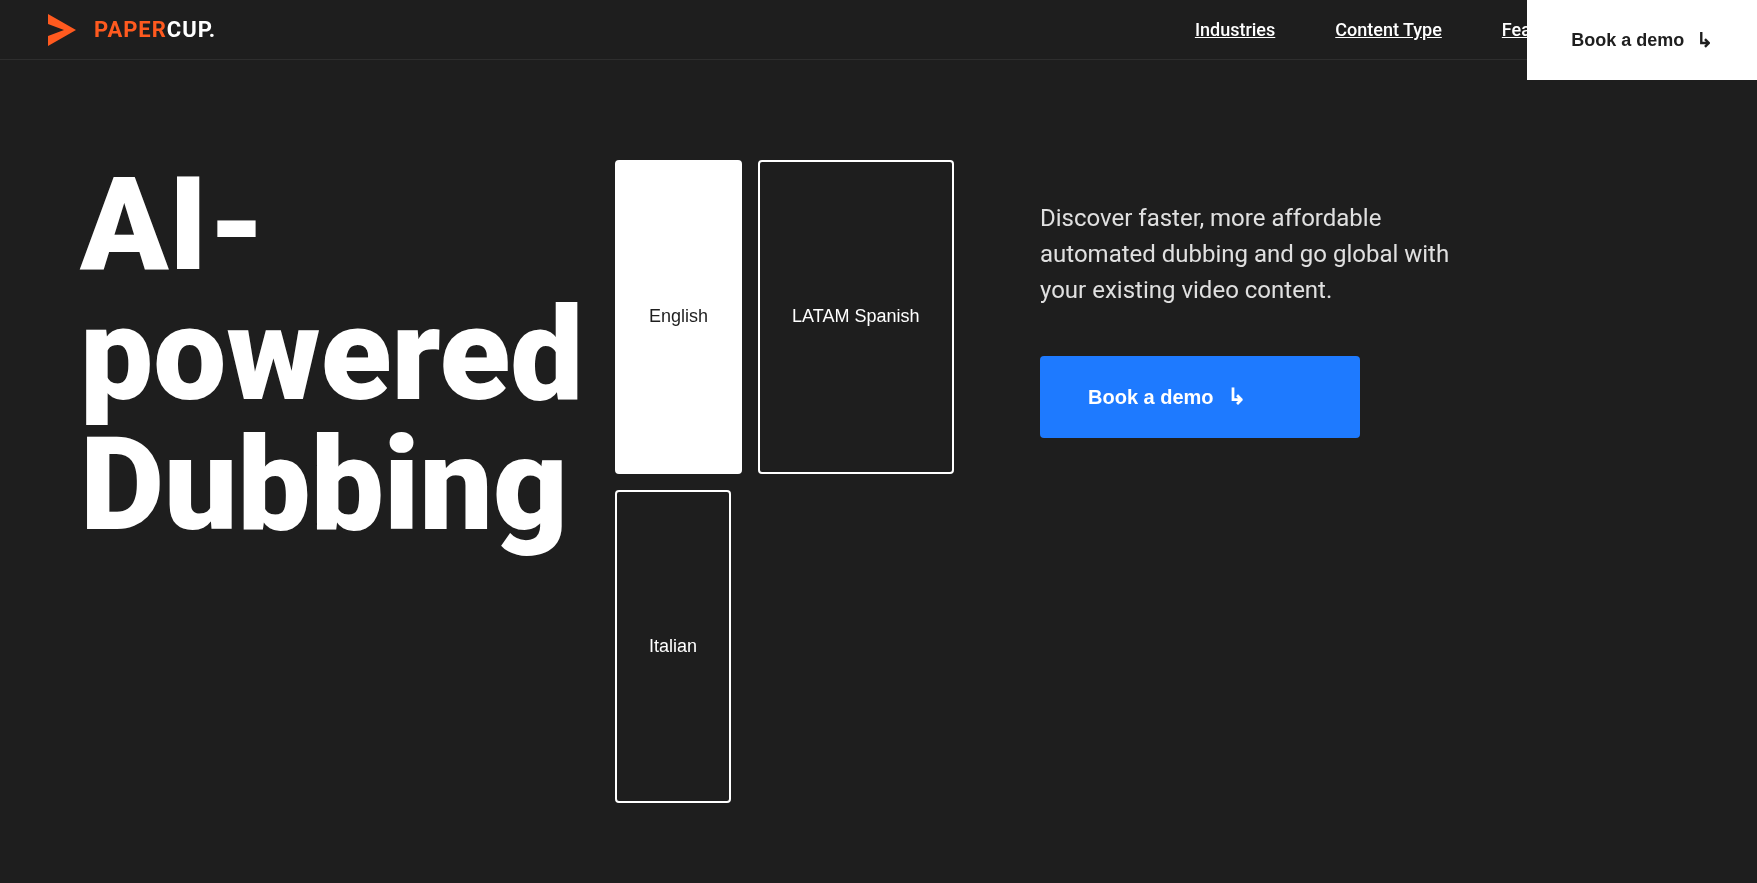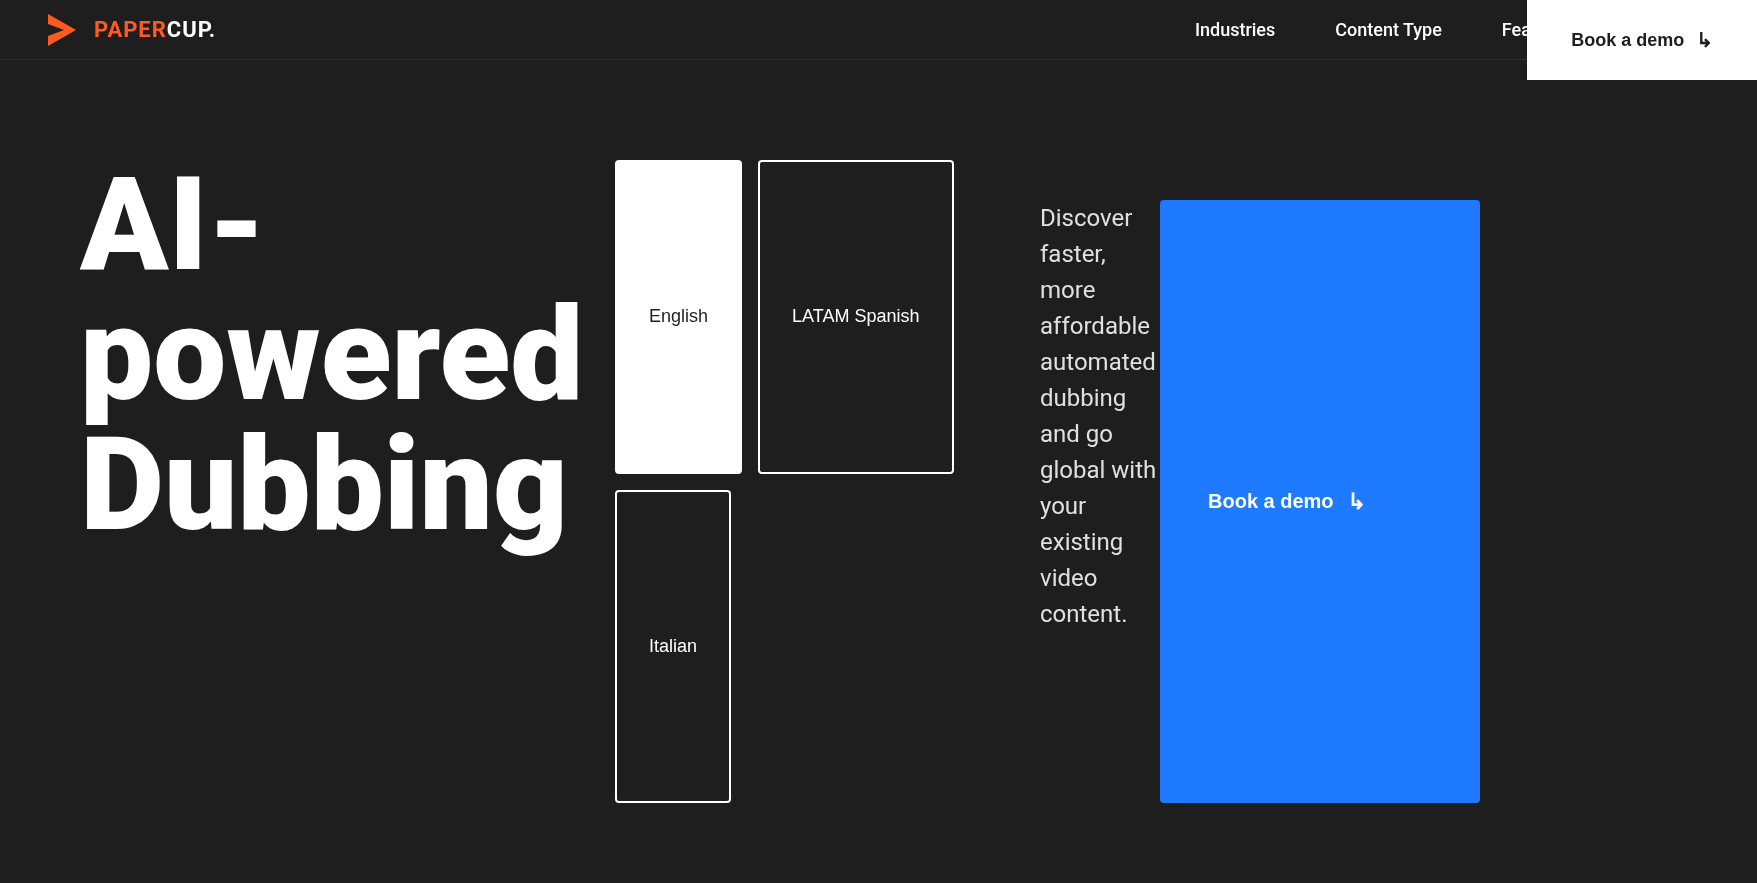--- a/index.html
+++ b/index.html
@@ -50,20 +50,21 @@
 
     .logo-text span {
       color: #ff5a1f;
     }
 
     .nav-links {
       display: flex;
       align-items: flex-end;
       gap: 60px;
       list-style: none;
+      text-decoration: underline;
     }
 
     .nav-links li a {
       color: #ffffff;
       text-decoration: none;
       font-size: 18px;
       font-weight: 500;
       cursor: pointer;
     }
 
@@ -139,21 +140,21 @@
 
     .lang-btn.active {
       background-color: #ffffff;
       color: #1e1e1e;
     }
 
     
     .hero-right {
       flex: 0 0 500px;
       display: flex;
-      flex-direction: row;
+      flex-direction: column;
       justify-content: flex-start;
       padding-top: 40px;
       padding-left: 60px;
     }
 
     .hero-description {
       font-size: 24px;
       font-weight: 400;
       line-height: 1.5;
       color: #e0e0e0;

